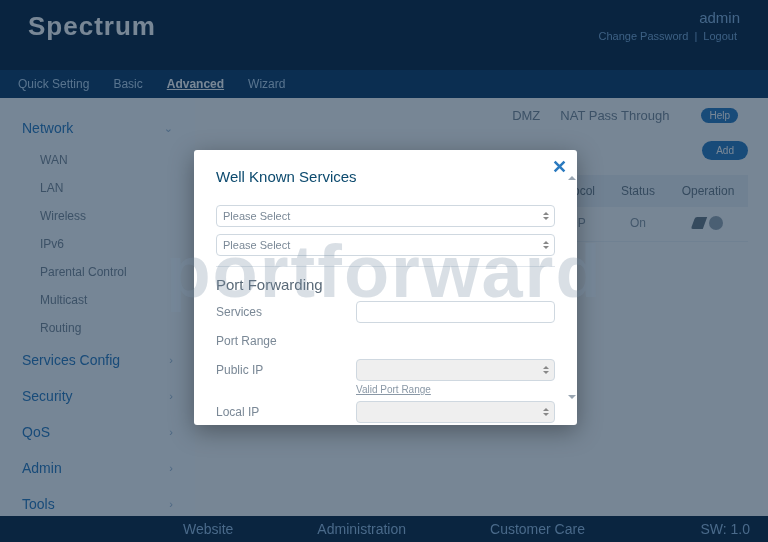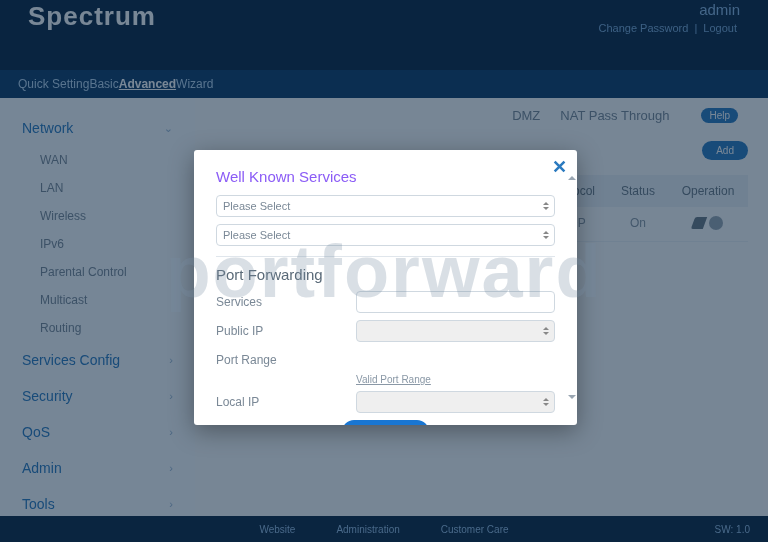--- a/index.html
+++ b/index.html
@@ -1,23 +1,23 @@
 <!DOCTYPE html>
 <html><head>
 <meta charset="utf-8">
 <style>
 *{box-sizing:border-box;margin:0;padding:0;font-family:Arial,Helvetica,sans-serif}
 html,body{width:768px;height:542px;overflow:hidden}
 .page{width:768px;height:542px;background:#0a2540;position:relative}
-.header{height:70px;padding:1px 28px;display:flex;justify-content:space-between;align-items:flex-start}
+.header{height:70px;padding:28px 28px;display:flex;justify-content:space-between;align-items:flex-end}
 .logo{color:#fff;font-size:26px;font-weight:bold;letter-spacing:1px}
 .hdr-right{text-align:right;color:#7ba8d6;font-size:11px}
 .hdr-right .admin{font-size:15px;margin-bottom:4px;color:#8ab4e0}
 .hdr-right a{color:#7ba8d6;text-decoration:none;margin:0 3px}
-.nav{background:#0e3a66;height:28px;display:flex;align-items:center;padding:0 18px;}
+.nav{background:#0e3a66;height:28px;display:flex;align-items:center;padding:0 18px;gap:24px}
 .nav span{color:#b8d4ee;font-size:12px;cursor:pointer}
 .nav .active{color:#fff;text-decoration:underline;font-weight:bold}
 .body{display:flex;height:444px}
 .sidebar{width:195px;background:#fafcfe;padding:12px 0}
 .sb-group{color:#2b7abf;font-size:14px;padding:10px 22px;display:flex;justify-content:space-between;align-items:center;cursor:pointer}
 .sb-chev{color:#9bb8d4;font-size:11px}
 .sb-item{color:#7a8896;font-size:12px;padding:7px 22px 7px 40px;cursor:pointer}
 .main{flex:1;background:#fdfdfd;padding:10px 20px;position:relative}
 .breadcrumb{color:#8a98a6;font-size:12px;padding:4px 0 18px}
 .tabs{display:flex;gap:20px;color:#7a8896;font-size:13px;justify-content:flex-end;padding-right:10px}
@@ -30,35 +30,35 @@
 .c-proto{width:70px}.c-stat{width:60px}.c-op{width:80px}
 .op-icons{display:inline-flex;gap:4px;align-items:center}
 .op-edit{width:12px;height:12px;background:#6a7884;border-radius:2px 0 0 2px;transform:skewX(-20deg)}
 .op-del{width:14px;height:14px;background:#9aa6b2;border-radius:50%}
 .overlay{position:absolute;inset:0;background:rgba(10,37,64,.55)}
 .modal{position:absolute;left:194px;top:150px;width:383px;height:275px;background:#fff;border-radius:3px;box-shadow:0 6px 24px rgba(0,0,0,.35);z-index:10;padding:18px 22px 14px;overflow:hidden}
 .modal .close{position:absolute;top:6px;right:10px;color:#2b7abf;font-size:18px;cursor:pointer;font-weight:bold}
 .modal .scroll{position:absolute;right:3px;top:22px;bottom:22px;width:8px}
 .modal .scroll::before{content:'';position:absolute;top:0;left:2px;border:4px solid transparent;border-bottom-color:#9aa6b2}
 .modal .scroll::after{content:'';position:absolute;bottom:0;left:2px;border:4px solid transparent;border-top-color:#9aa6b2}
-.m-sec{color:#8b5cf6;font-size:15px;margin-bottom:10px}
+.m-sec{color:#0c4a6e;font-size:15px;margin-bottom:20px}
 .m-sec2{color:#5a6a78;font-size:15px;margin:10px 0 8px;border-top:1px solid #e0e6ec;padding-top:9px}
 .m-row{display:flex;align-items:center;margin-bottom:7px;font-size:12px;color:#7a8896}
 .m-row label{width:140px}
 .m-row .ctl{flex:1}
 .sel,.inp{width:100%;height:22px;border:1px solid #cfd8e0;border-radius:4px;font-size:11px;padding:2px 6px;background:#fff;color:#7a8896}
 .sel{appearance:none;background:#fff}
 .sel-wrap{position:relative;flex:1}
 .sel-wrap::after{content:'';position:absolute;right:6px;top:4px;width:0;height:0;border:3px solid transparent;border-bottom-color:#888}
 .sel-wrap::before{content:'';position:absolute;right:6px;bottom:4px;width:0;height:0;border:3px solid transparent;border-top-color:#888}
 .inp.dis{background:#efefef}
 .hint{font-size:10px;color:#8a98a6;text-decoration:underline;margin-left:140px;margin-top:-4px;margin-bottom:6px}
 .confirm{display:block;margin:6px auto 0;background:#1976d2;color:#fff;border:none;border-radius:12px;padding:5px 22px;font-size:12px;cursor:pointer}
 .wm{position:absolute;left:50%;top:50%;transform:translate(-50%,-50%);font-size:74px;color:rgba(120,140,160,.28);font-weight:700;letter-spacing:2px;pointer-events:none;z-index:20;white-space:nowrap}
-.footer{position:absolute;bottom:0;left:0;right:0;height:26px;background:#0a2540;display:flex;justify-content:center;align-items:center;gap:41px;color:#4a6a8a;font-size:10px}
+.footer{position:absolute;bottom:0;left:0;right:0;height:26px;background:#0a2540;display:flex;justify-content:center;align-items:center;gap:84px;color:#4a6a8a;font-size:14px}
 .footer .ver{position:absolute;right:18px}
 </style>
 </head>
 <body>
 
 <div class="page">
  <div class="header">
   <div class="logo">Spectrum</div>
   <div class="hdr-right">
    <div class="admin">admin</div>
@@ -156,26 +156,26 @@
   <div class="m-row">
    <div class="sel-wrap ctl"><select class="sel"><option>Please Select</option></select></div>
   </div>
 
   <div class="m-sec2">Port Forwarding</div>
   <div class="m-row">
    <label>Services</label>
    <input class="inp ctl" style="">
   </div>
   <div class="m-row">
+   <label>Port Range</label>
+   <input class="inp ctl" style="visibility: hidden;">
+  </div>
+  <div class="m-row">
    <label>Public IP</label>
    <div class="sel-wrap ctl"><input class="inp dis" style=""></div>
-  </div>
-  <div class="m-row">
-   <label>Port Range</label>
-   <input class="inp ctl" style="visibility: hidden;">
   </div>
   <div class="hint">Valid Port Range</div>
   <div class="m-row">
    <label>Local IP</label>
    <div class="sel-wrap ctl"><input class="inp dis" style=""></div>
   </div>
   <button class="confirm">Confirm</button>
  </div>
 
  <div class="wm">portforward</div>

